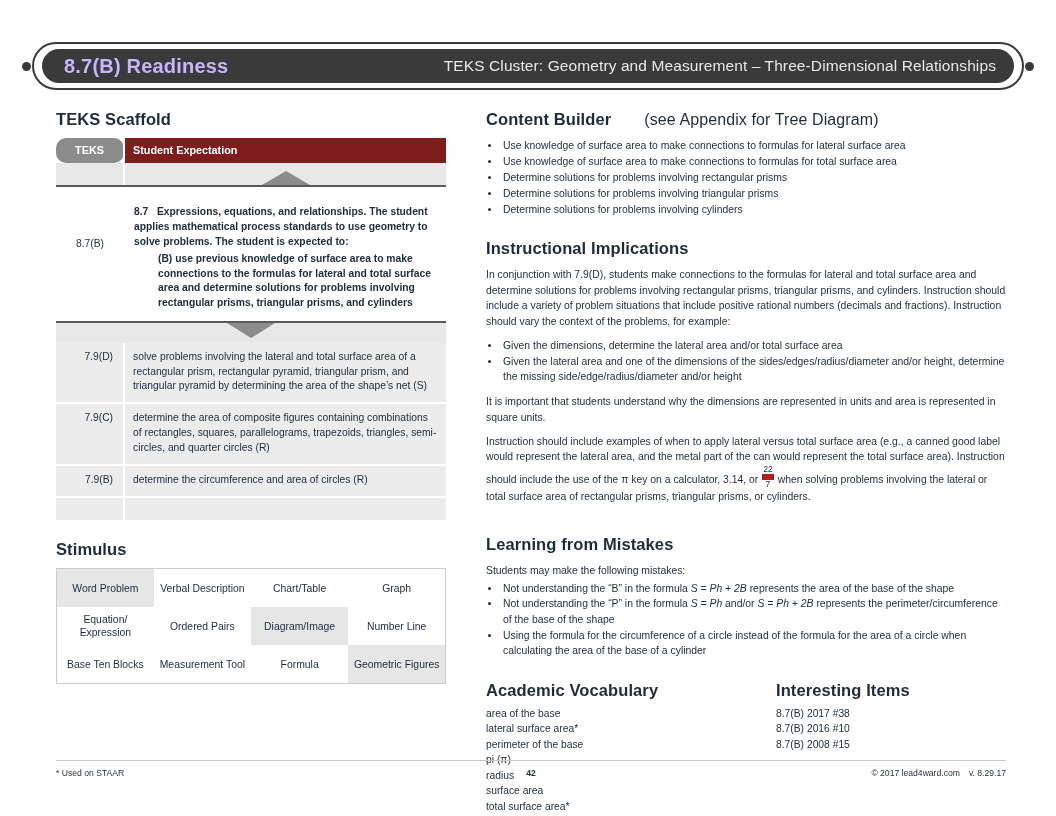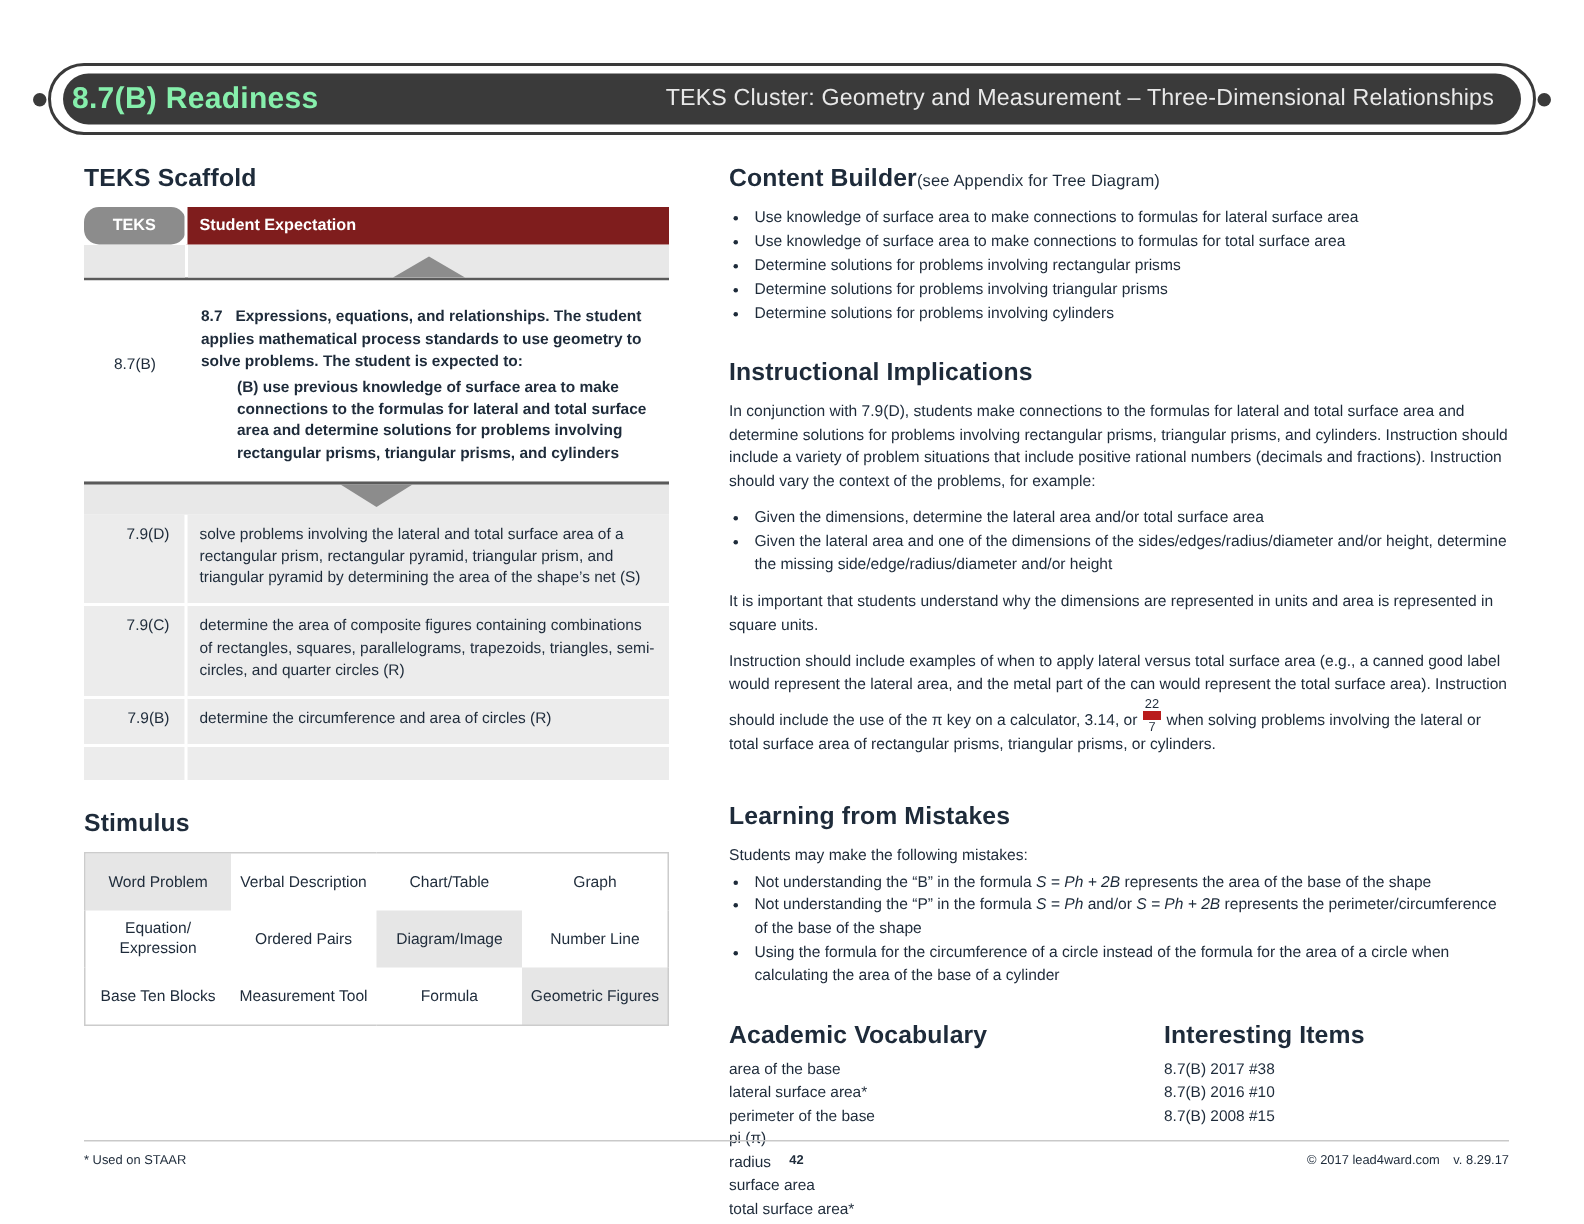--- a/index.html
+++ b/index.html
@@ -54,25 +54,25 @@
     height: 9px;
     border-radius: 50%;
     background: #3a3a3a;
     top: 50%;
     margin-top: -4.5px;
   }
   .banner-dot.left { left: 0px; }
   .banner-dot.right { right: 0px; }
 
   .banner-title {
-    color: #86efac;
+    color: #c4b5fd;
     font-size: 20px;
     font-weight: bold;
     letter-spacing: 0.2px;
-    margin-left: 6px;
+    margin-left: 22px;
     white-space: nowrap;
   }
   .banner-sub {
     color: #e8e8e8;
     font-size: 15.5px;
     margin-left: auto;
     margin-right: 18px;
     white-space: nowrap;
     letter-spacing: 0.1px;
   }
@@ -92,22 +92,23 @@
   }
 
   h2.sec {
     font-size: 16.5px;
     font-weight: bold;
     margin: 0 0 9px 0;
     color: #1e2b3a;
     letter-spacing: 0.1px;
   }
   h2.sec .sub {
-    font-size: 11px;
+    font-size: 16px;
     font-weight: normal;
+    margin-left: 33px;
   }
 
   
   .scaffold {
     width: 100%;
     border-collapse: collapse;
     table-layout: fixed;
     font-size: 10.3px;
     line-height: 1.42;
   }

